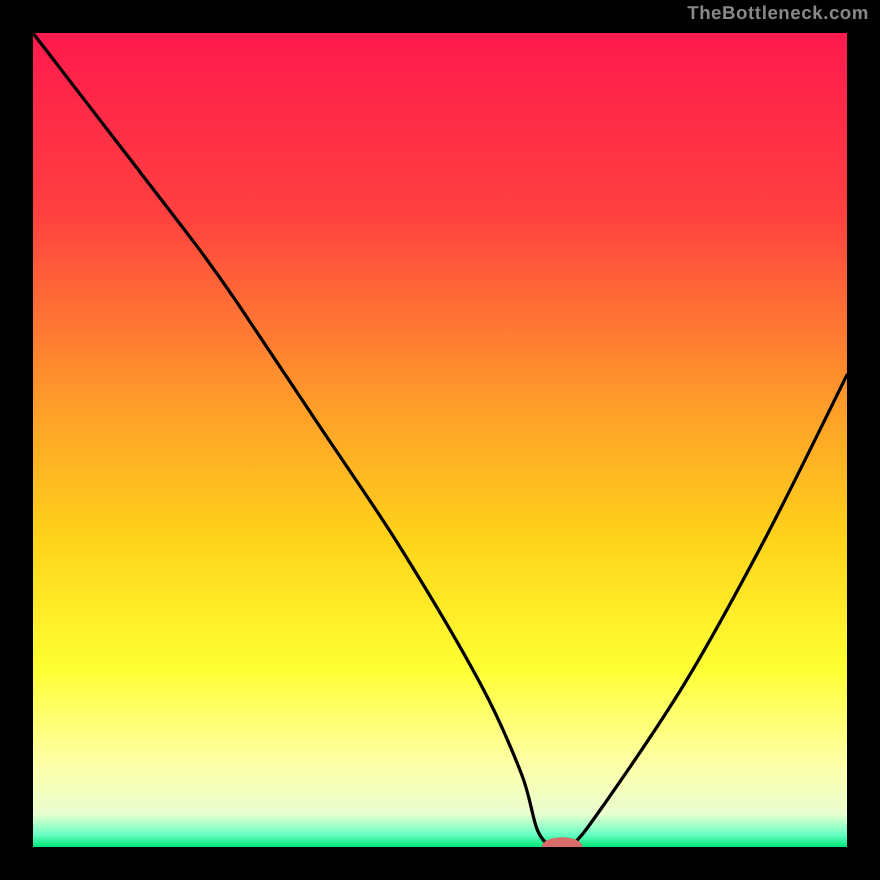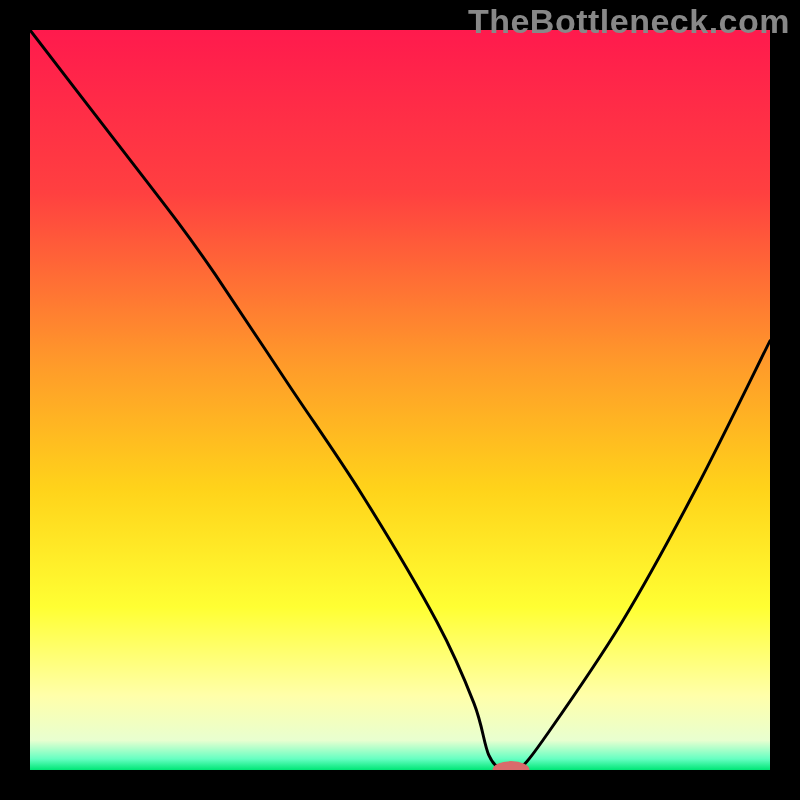--- a/index.html
+++ b/index.html
@@ -15,21 +15,21 @@
     position: relative;
     width: 800px;
     height: 800px;
     background: #000;
   }
   .watermark {
     position: absolute;
     top: 2px;
     right: 10px;
     color: #888;
-    font-size: 34px;
+    font-size: 17px;
     font-weight: 600;
     letter-spacing: 0.5px;
     z-index: 20;
     user-select: none;
   }
   .plot {
     position: absolute;
     left: 30px;
     top: 30px;
     width: 740px;

